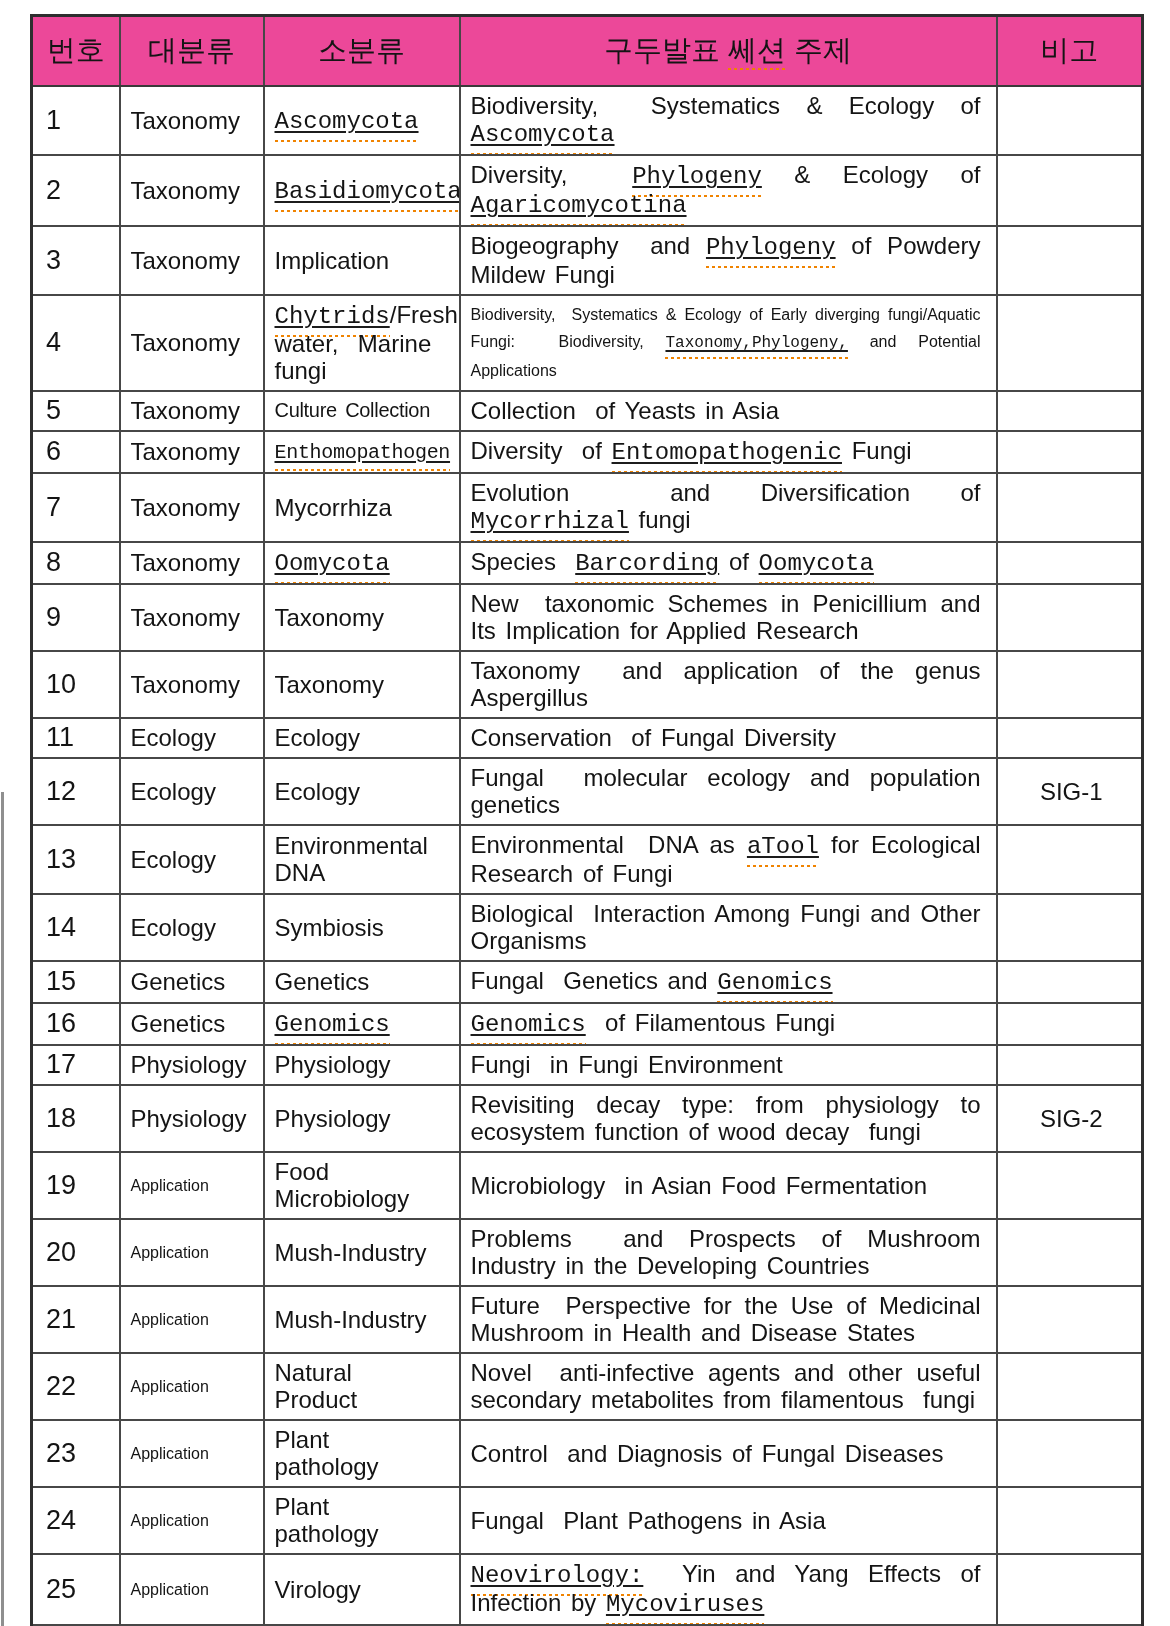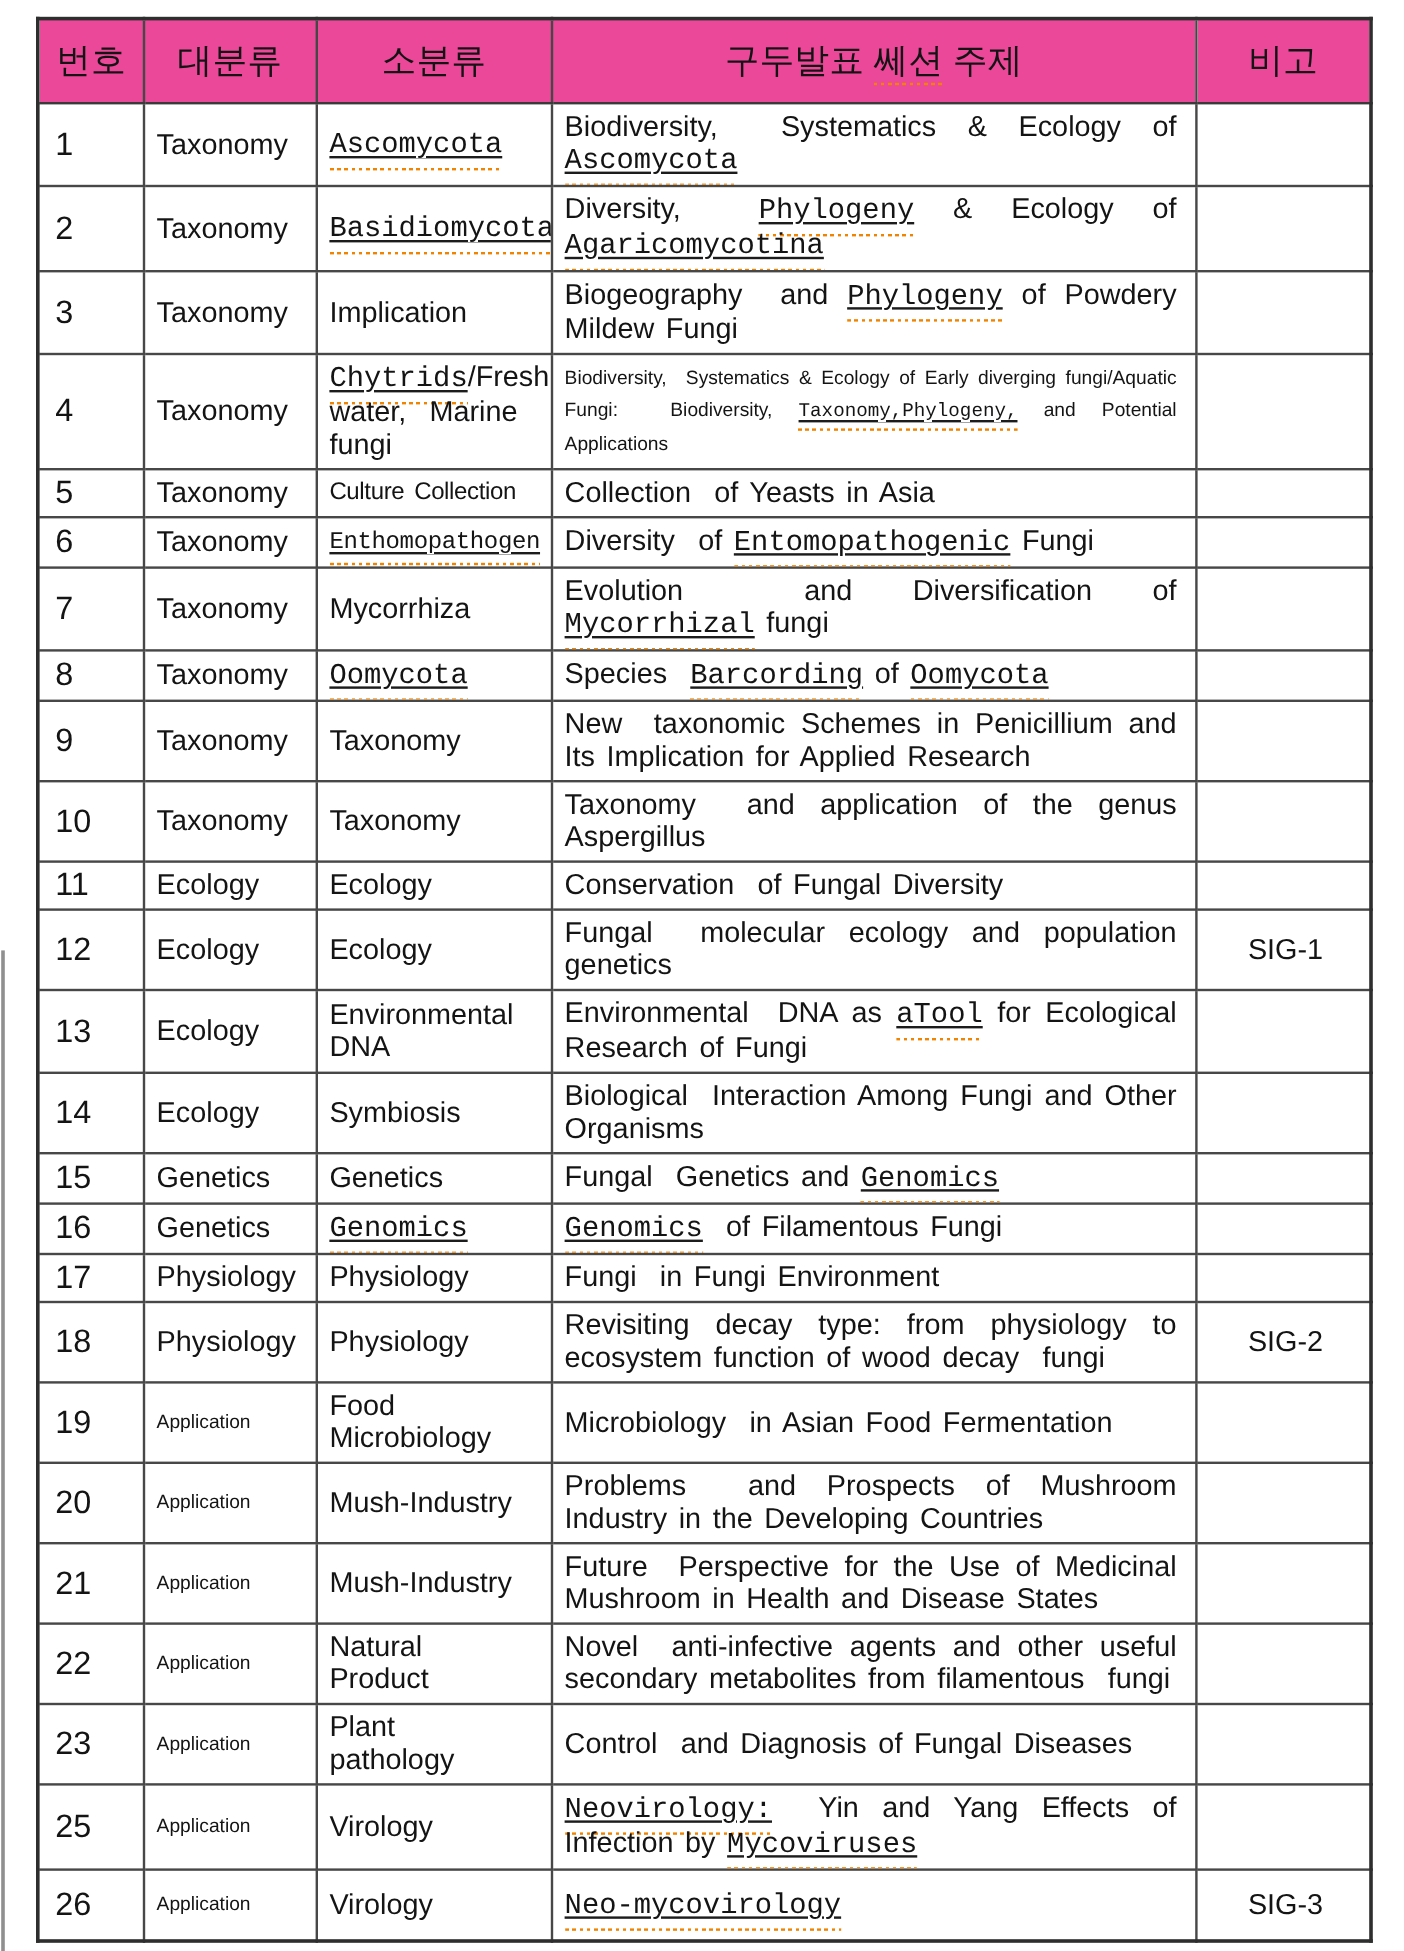--- a/index.html
+++ b/index.html
@@ -235,20 +235,28 @@
         </tr>
         <tr>
           <td class="c-no">23</td>
           <td class="c-major fs22">Application</td>
           <td class="c-minor">Plant
 pathology</td>
           <td class="c-topic">Control  and Diagnosis of Fungal Diseases</td>
           <td class="c-note"></td>
         </tr>
         <tr>
+          <td class="c-no">24</td>
+          <td class="c-major fs22">Application</td>
+          <td class="c-minor">Plant
+pathology</td>
+          <td class="c-topic">Fungal  Plant Pathogens in Asia</td>
+          <td class="c-note"></td>
+        </tr>
+        <tr>
           <td class="c-no">25</td>
           <td class="c-major fs22">Application</td>
           <td class="c-minor">Virology</td>
           <td class="c-topic"><span class="m-en">Neovirology:</span><span>  Yin and Yang Effects of Infection by </span><span class="m-en">Mycoviruses</span></td>
           <td class="c-note"></td>
         </tr>
         <tr>
           <td class="c-no">26</td>
           <td class="c-major fs22">Application</td>
           <td class="c-minor">Virology</td>

